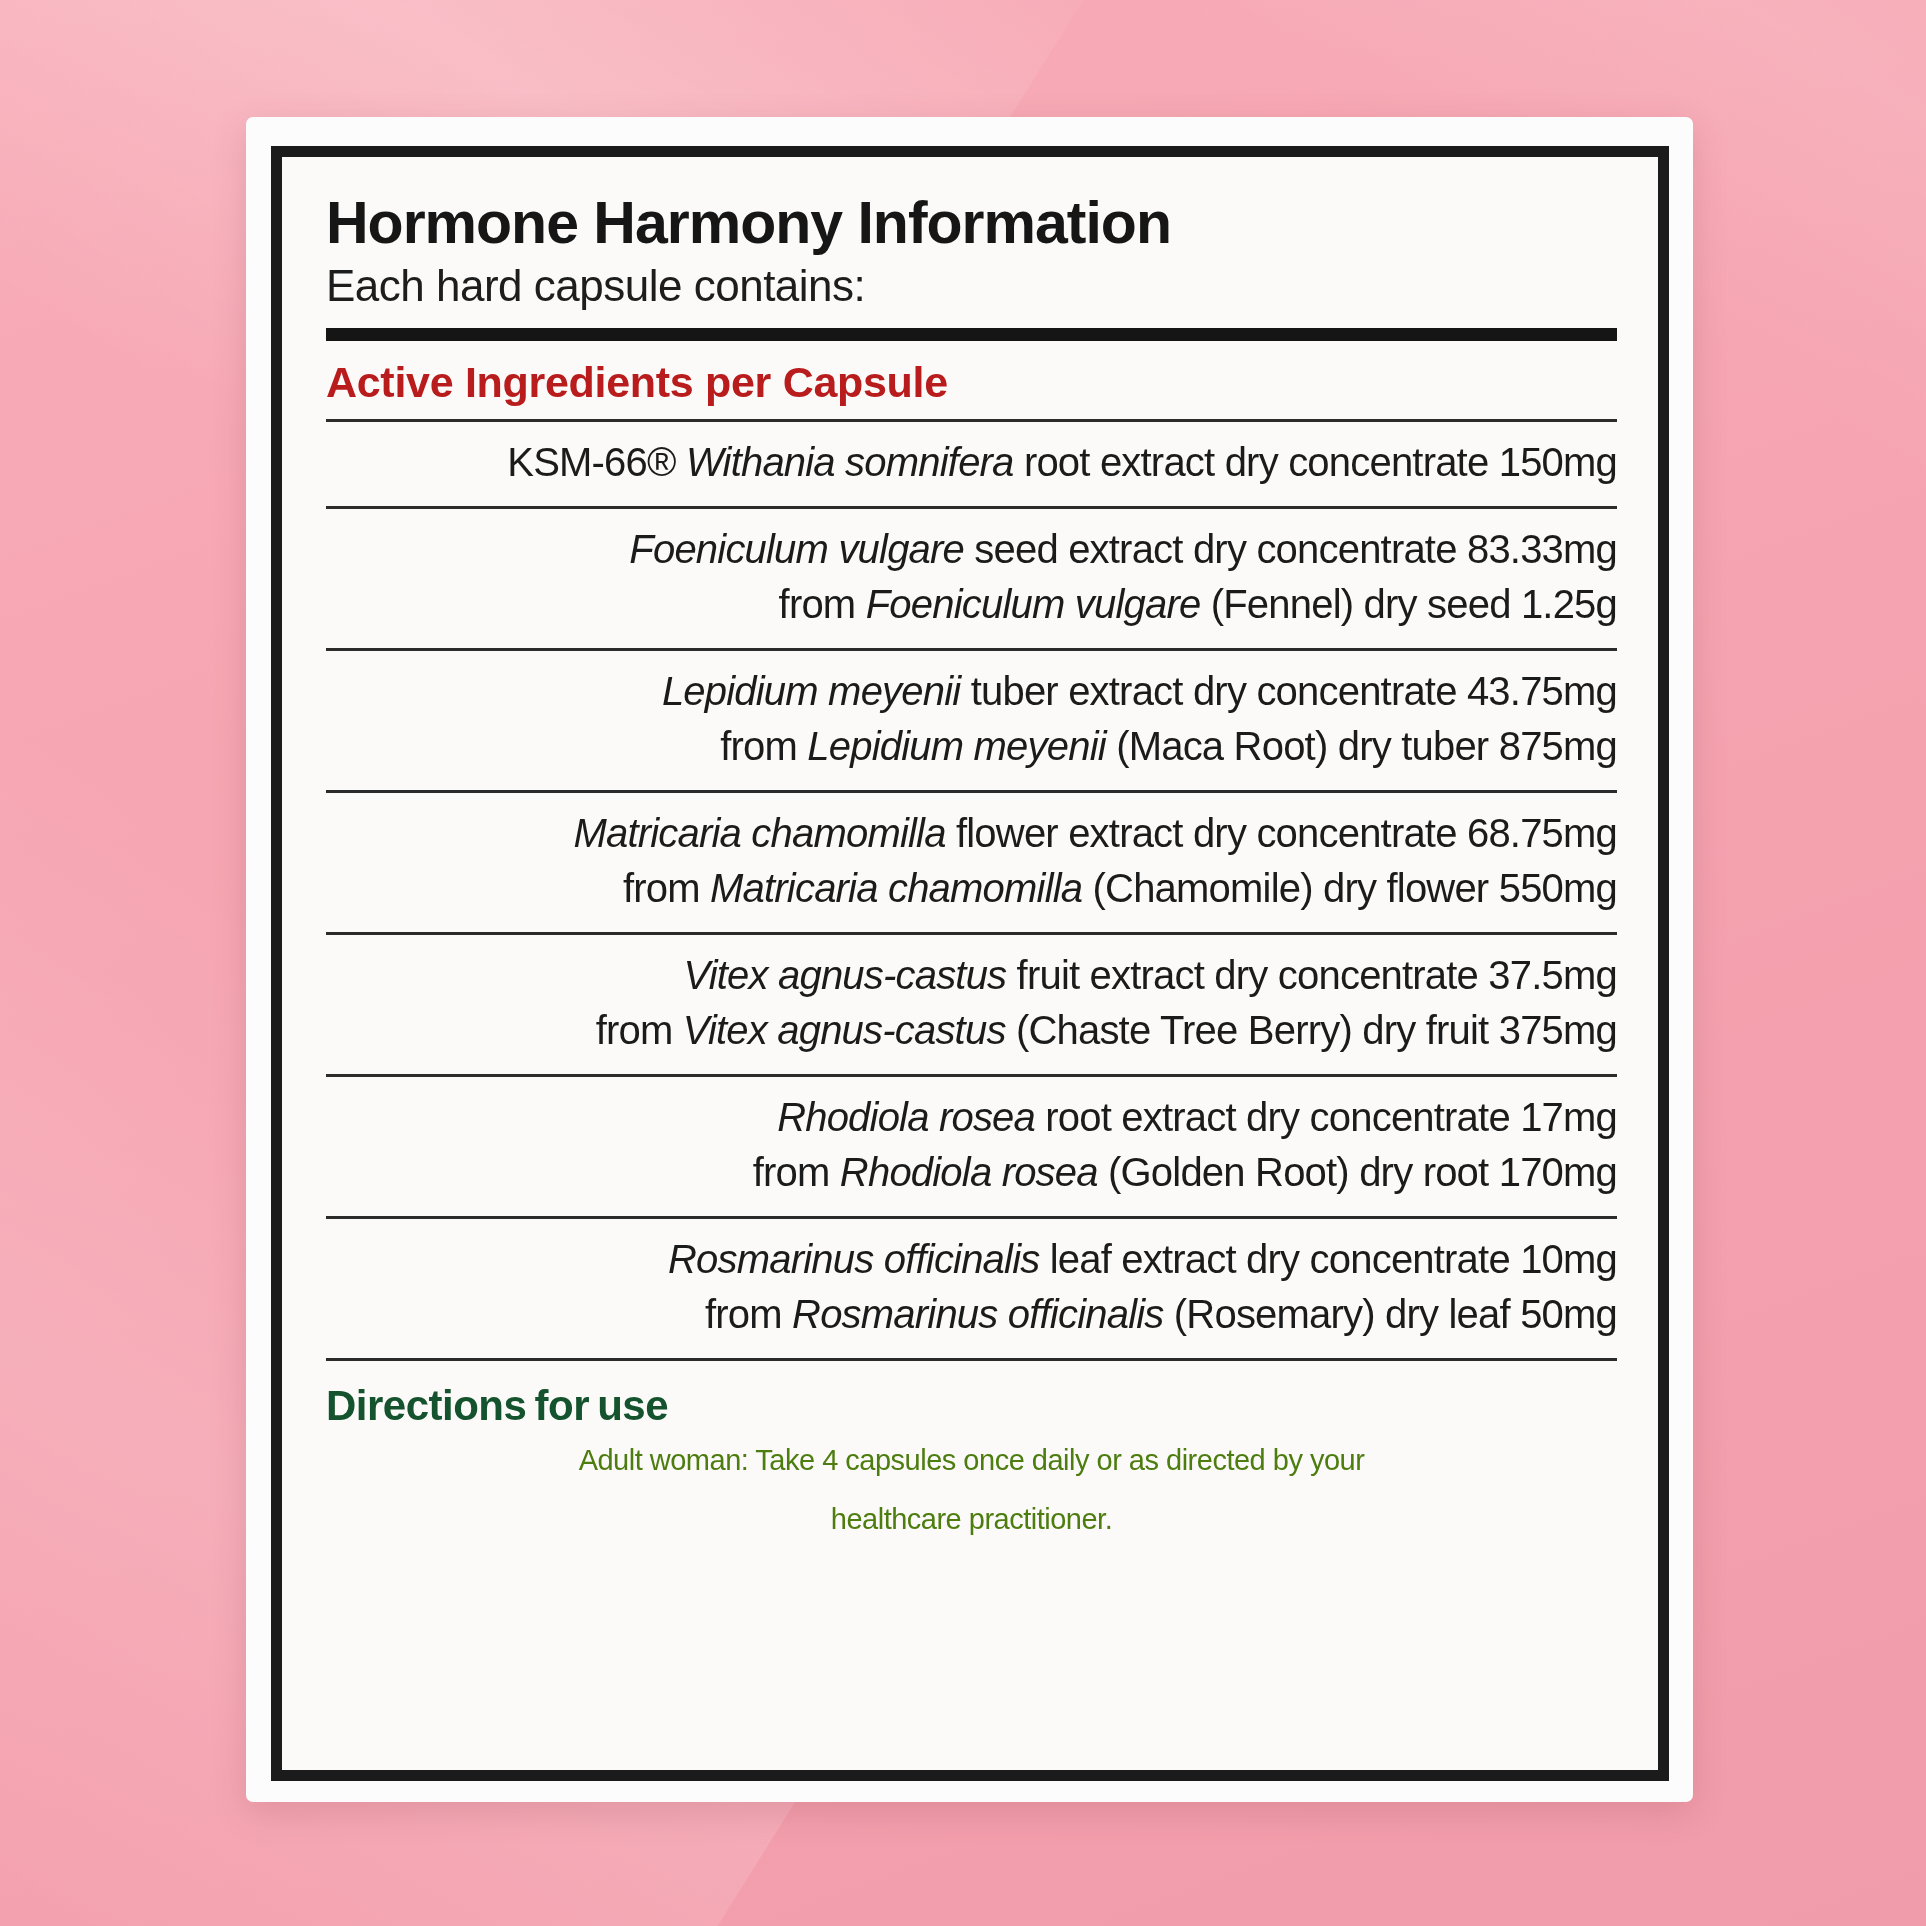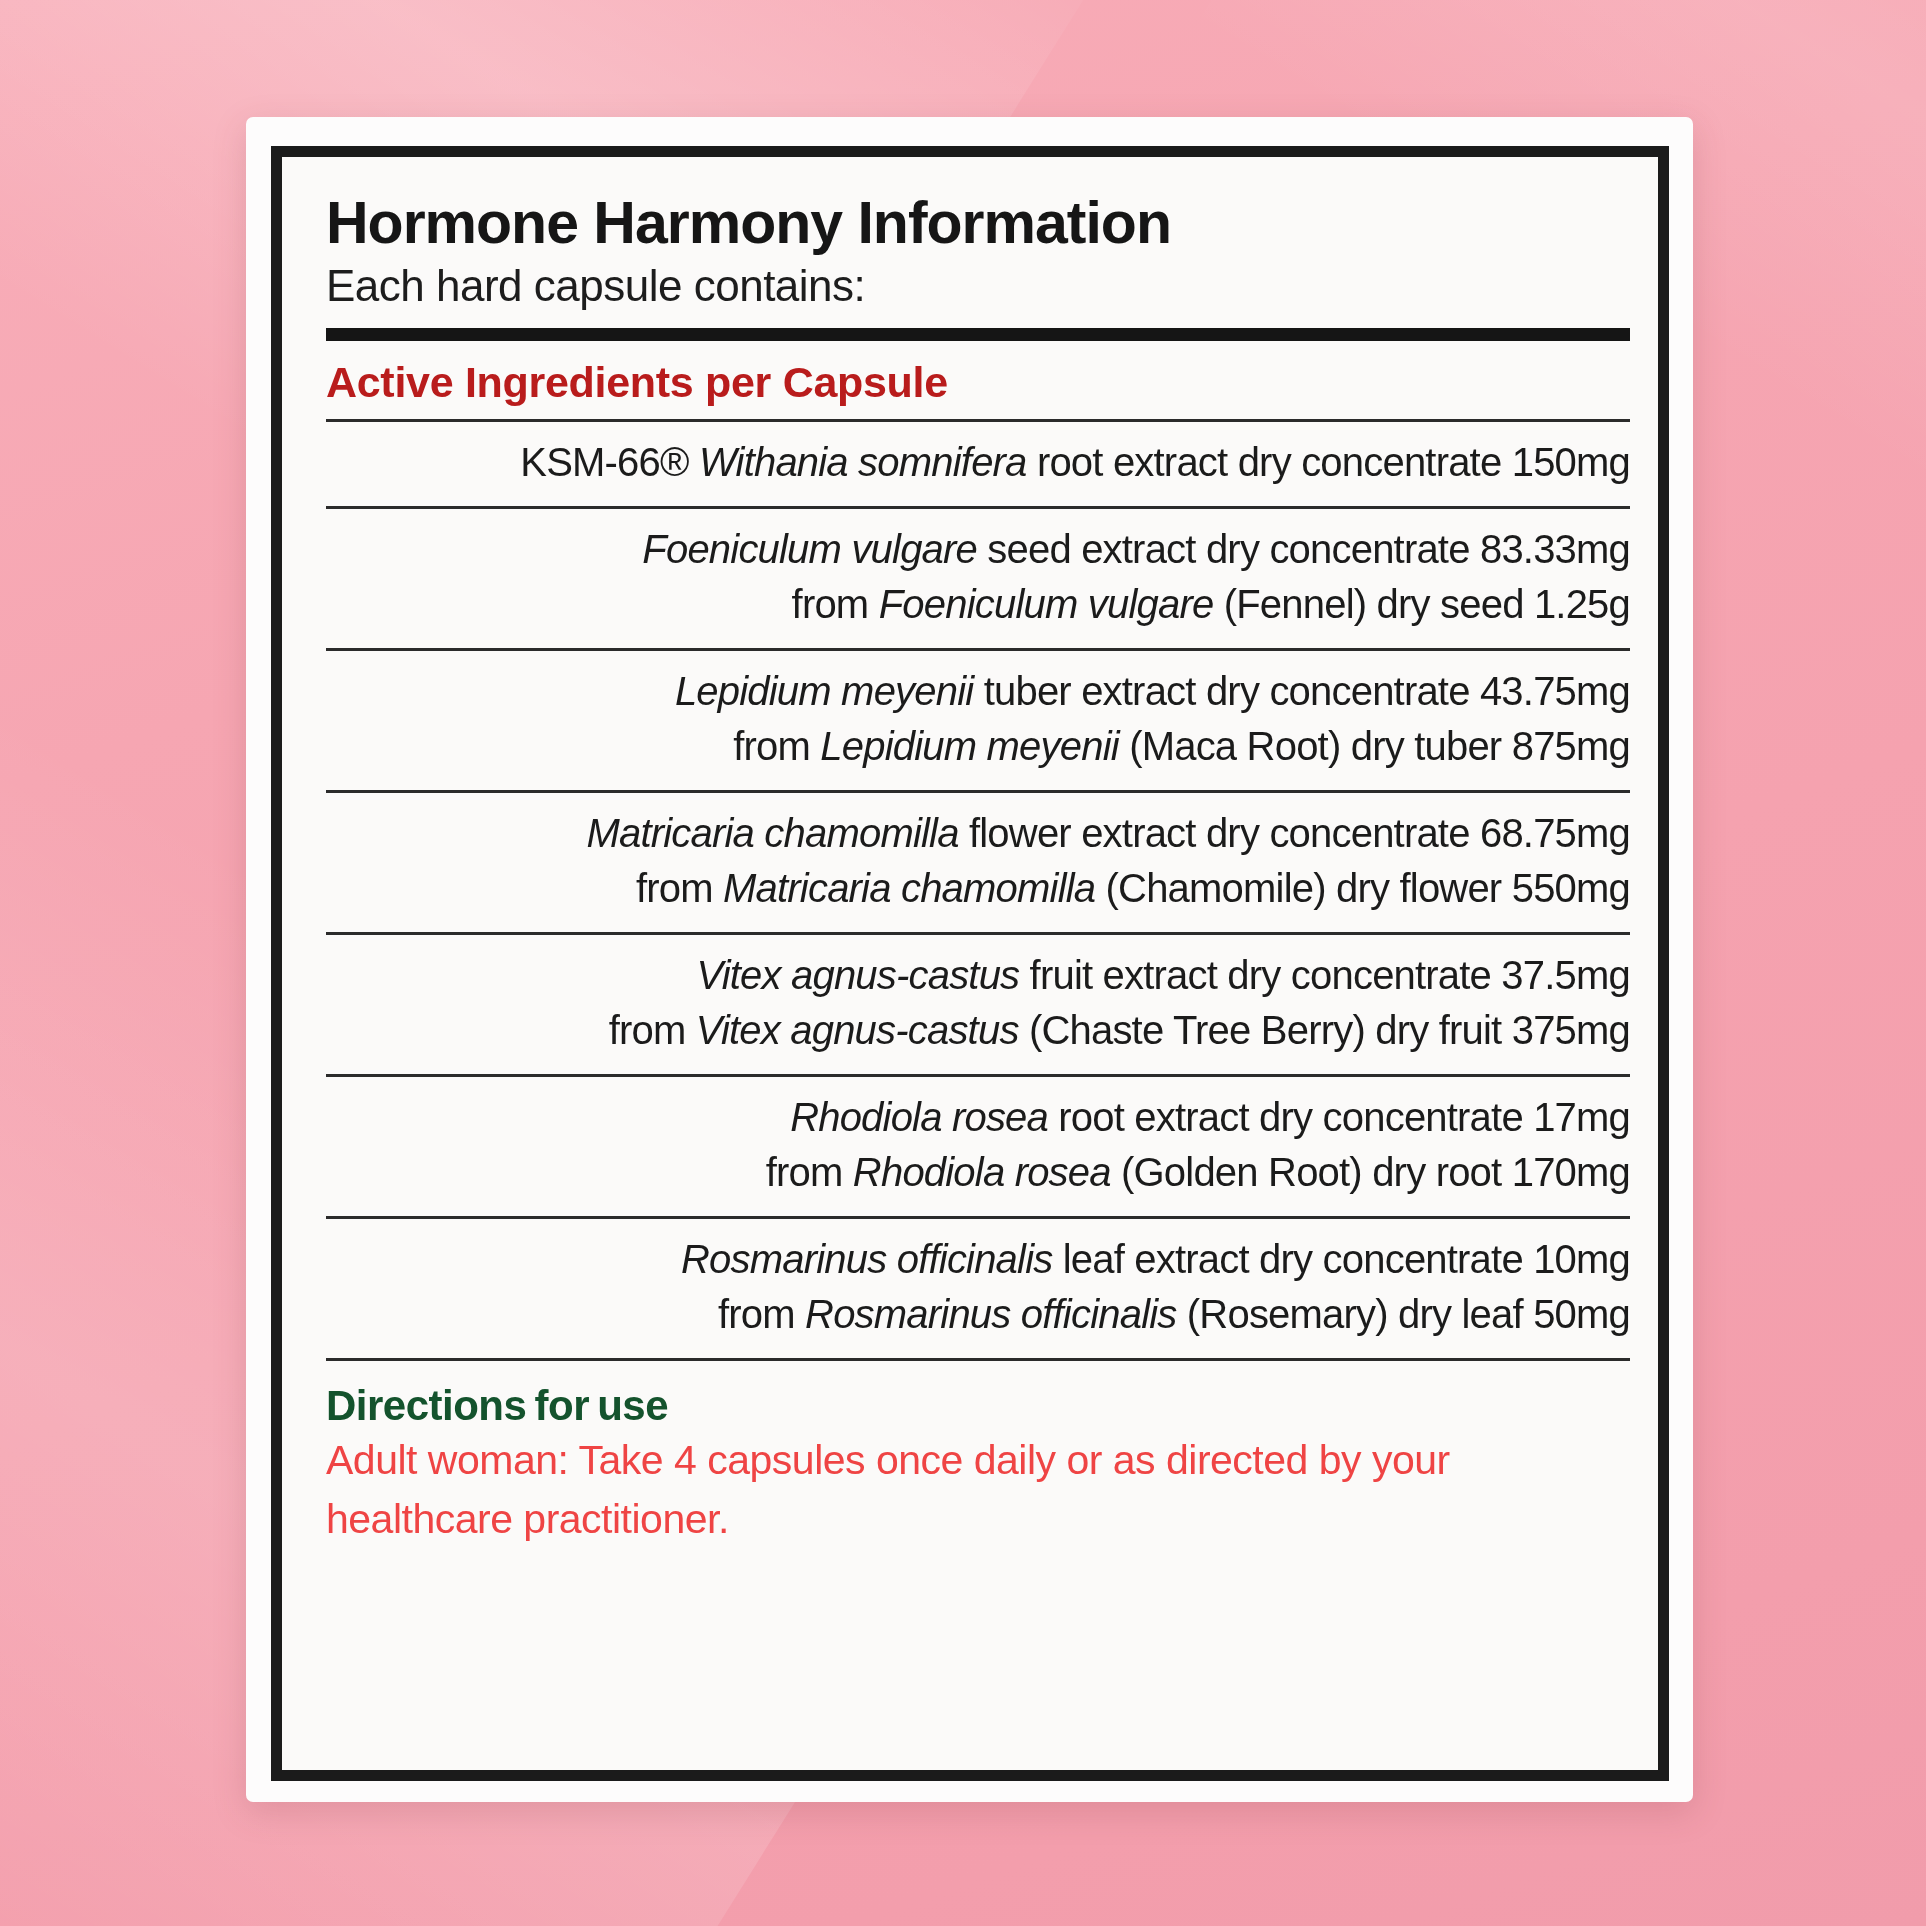--- a/index.html
+++ b/index.html
@@ -16,21 +16,21 @@
   .streak-3{left:1287px;top:-297px;width:1188px;height:693px;transform:rotate(32deg);
     background:linear-gradient(to bottom,rgba(255,255,255,0) 0%,rgba(255,255,255,.12) 55%,rgba(255,255,255,0) 100%);}
   .card{
     position:absolute;left:246px;top:117px;width:1447px;height:1685px;
     background:#fdfcfc;border-radius:7px;
     box-shadow:0 10px 34px rgba(130,50,62,.18);
   }
   .frame{
     position:absolute;left:25px;top:29px;right:24px;bottom:21px;
     border:11px solid #1b1b1b;background:#fbfaf9;
-    padding:36px 28px 0 44px;box-sizing:border-box;overflow:hidden;
+    padding:36px 41px 0 44px;box-sizing:border-box;overflow:hidden;
   }
   .title{
     margin:0;font-size:59px;line-height:61px;font-weight:700;
     letter-spacing:-1px;color:#161616;white-space:nowrap;
   }
   .subtitle{
     margin:6px 0 0 0;font-size:44px;line-height:52px;font-weight:400;
     letter-spacing:-0.5px;color:#1d1d1d;white-space:nowrap;
   }
   .thick-bar{margin-top:16px;height:13px;background:#151515;}
@@ -43,22 +43,22 @@
   .row p{
     margin:0;font-size:40px;line-height:55px;font-weight:400;
     letter-spacing:-0.8px;color:#1b1b1b;white-space:nowrap;
   }
   .row em{font-style:italic;}
   .directions-heading{
     margin:20px 0 0 0;font-size:42px;line-height:50px;font-weight:700;
     letter-spacing:-0.5px;word-spacing:-3px;color:#14532d;white-space:nowrap;
   }
   .dir-line{
-    margin:0;font-size:41px;line-height:59px;font-weight:400;
-    letter-spacing:-0.5px;color:#ef4444;white-space:nowrap;
+    margin:0;font-size:29px;line-height:59px;font-weight:400;
+    letter-spacing:-0.5px;color:#4d7c0f;white-space:nowrap;text-align:center;
   }
 </style>
 </head>
 <body>
 
 <div class="streak streak-1"></div>
 <div class="streak streak-2"></div>
 <div class="streak streak-3"></div>
 
 <div class="card">

